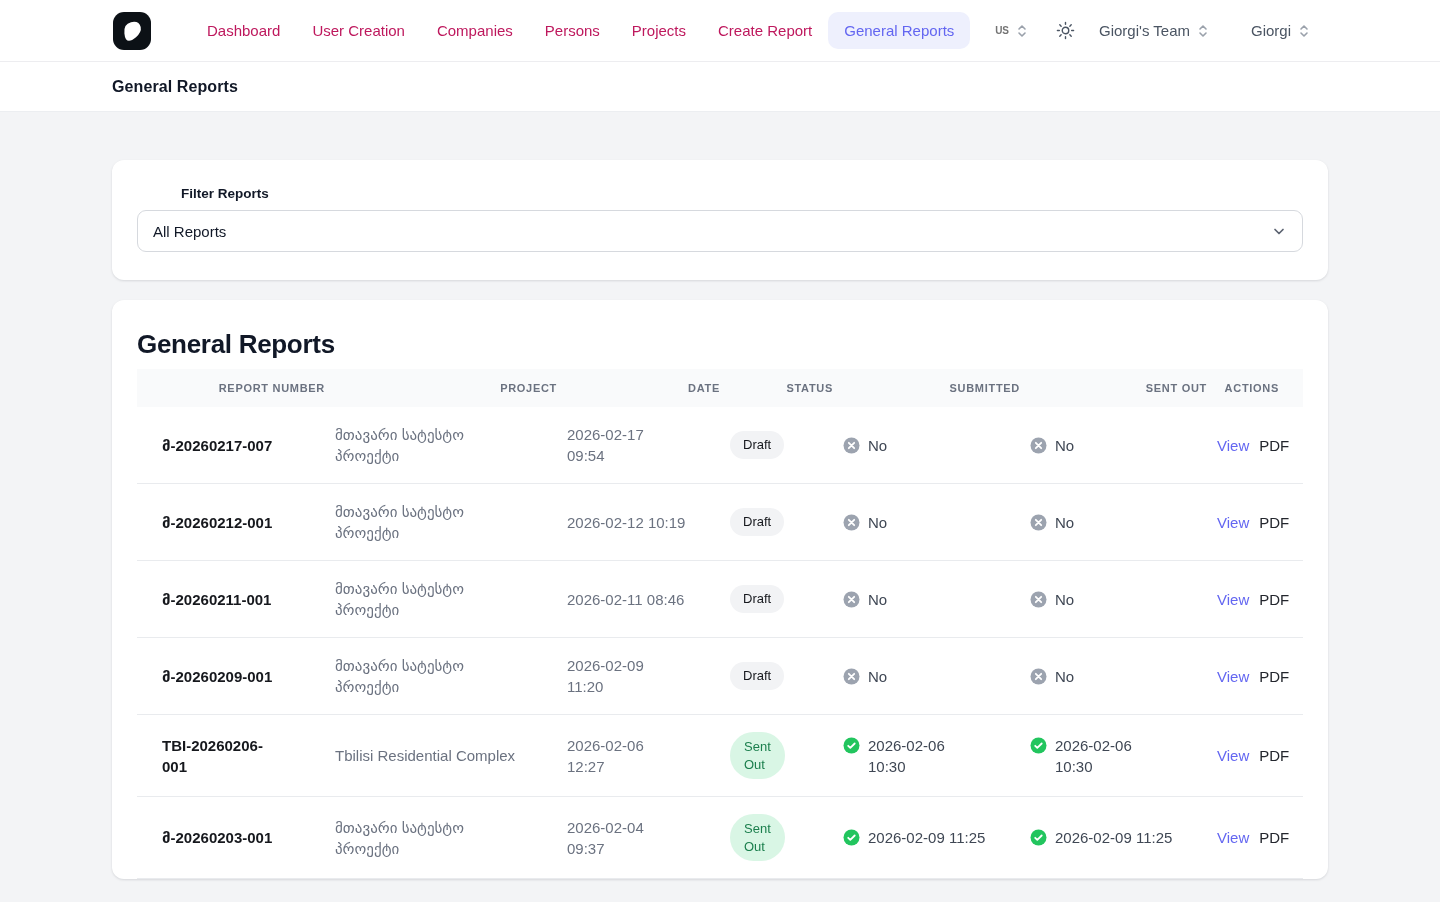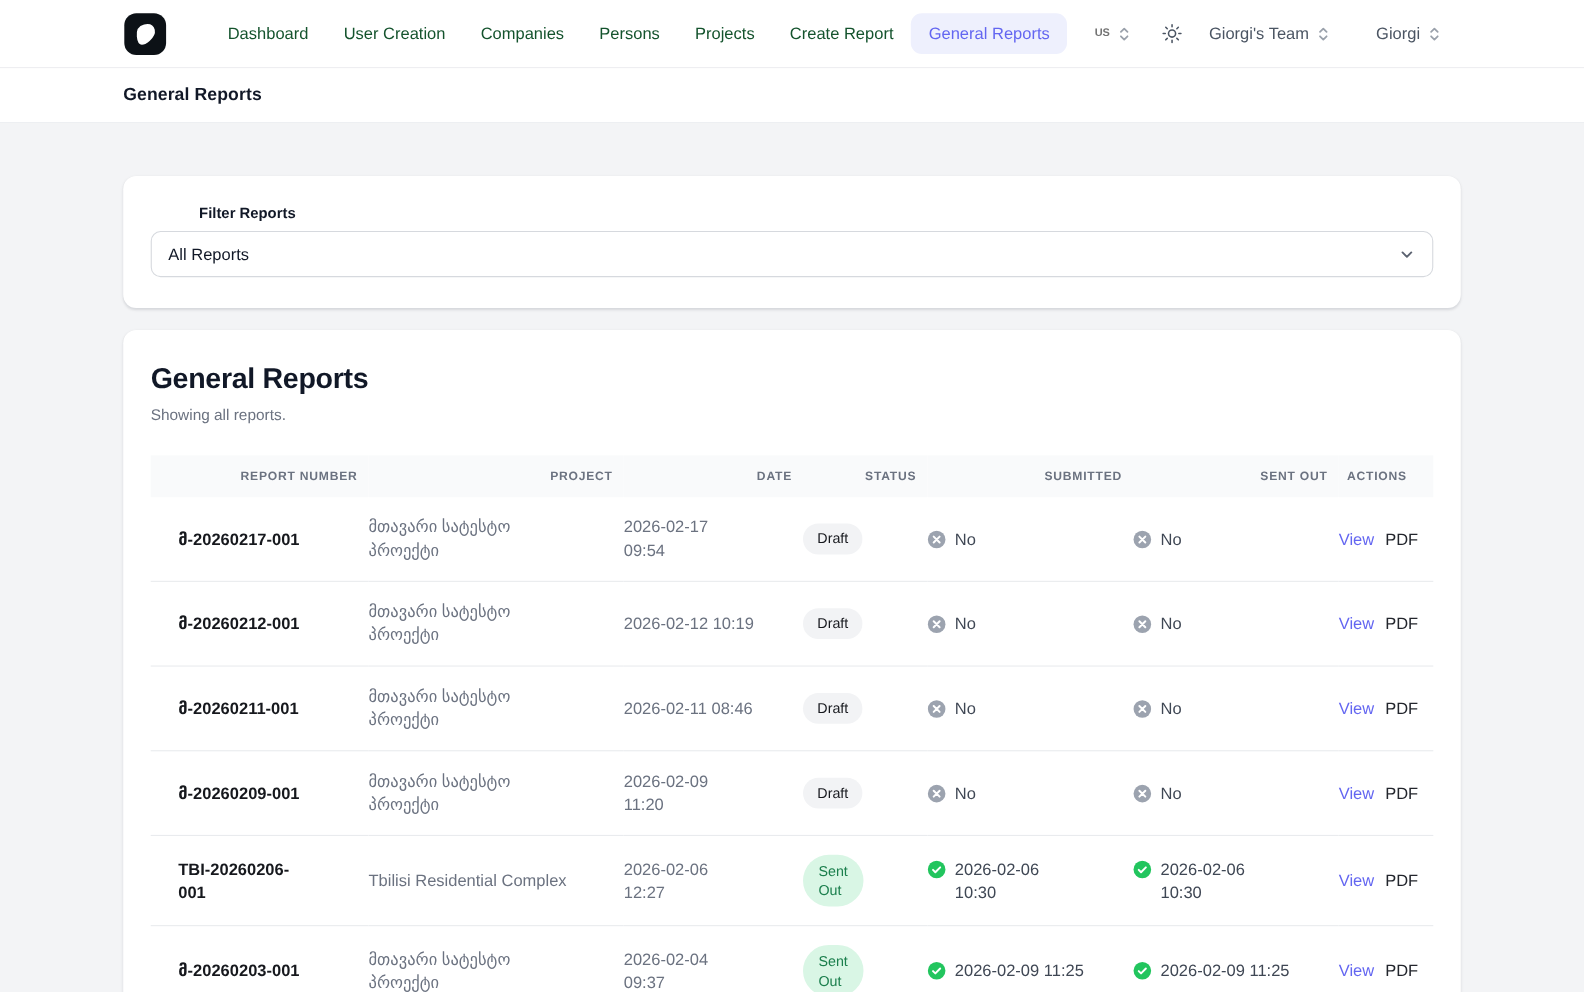--- a/index.html
+++ b/index.html
@@ -9,21 +9,21 @@
     background:#f3f4f6; color:#111827;
   }
   
   .topnav{
     height:62px; background:#fff; display:flex; align-items:center;
     padding-left:112px; border-bottom:1px solid #ededf0;
   }
   .logo{ width:40px; height:40px; display:block; cursor:pointer; }
   .main-nav{ display:flex; margin-left:39px; }
   .nav-item{
-    font-size:15px; color:#14532d; padding:10px 16px; border-radius:10px;
+    font-size:15px; color:#be185d; padding:10px 16px; border-radius:10px;
     cursor:pointer; white-space:nowrap;
   }
   .nav-item.active{ background:var(--accent-bg,#eef0fd); color:var(--accent,#6366f1); }
   .topnav-right{ margin-left:auto; display:flex; align-items:center; padding-right:130px; }
   .ctrl{ display:flex; align-items:center; gap:7px; cursor:pointer; color:#4b5563; font-size:15px; }
   .ctrl.locale{ font-size:10px; color:#737373;font-weight:bold; }
   .sp28{ width:28px; } .sp24{ width:24px; } .sp40{ width:42px; }
   .theme-btn{ background:none; border:none; cursor:pointer; display:flex; align-items:center; }
   
   .page-header{
@@ -131,21 +131,20 @@
     <div class="select">
       <span>All Reports</span>
       <svg width="16" height="16" viewBox="0 0 16 16" fill="none" stroke="#5b6270" stroke-width="1.7" stroke-linecap="round" stroke-linejoin="round">
         <path d="M4 6.5l4 4 4-4"></path>
       </svg>
     </div>
   </section>
 
   <section class="card table-card">
     <h2>General Reports</h2>
-    <p class="subtitle">Showing all reports.</p>
     <table>
       <colgroup>
         <col style="width:198px">
           <col style="width:232px">
           <col style="width:163px">
         <col style="width:113px">
           <col style="width:187px">
           <col style="width:187px">
         <col style="width:86px">
       </colgroup>
@@ -156,21 +155,21 @@
             <th>DATE</th>
             <th>STATUS</th>
             <th>SUBMITTED</th>
             <th>SENT OUT</th>
             <th class="c-actions">ACTIONS</th>
           </tr>
         </thead>
       <tbody id="rows">
           <tr>
             <td class="c-first num">
-              <div>მ-20260217-001</div>
+              <div>მ-20260217-007</div>
             </td>
             <td class="proj">
               <div>მთავარი სატესტო</div>
               <div>პროექტი</div>
             </td>
             <td class="date">
               <div>2026-02-17</div>
               <div>09:54</div>
             </td>
             <td><span class="pill pill-draft">Draft</span></td>

